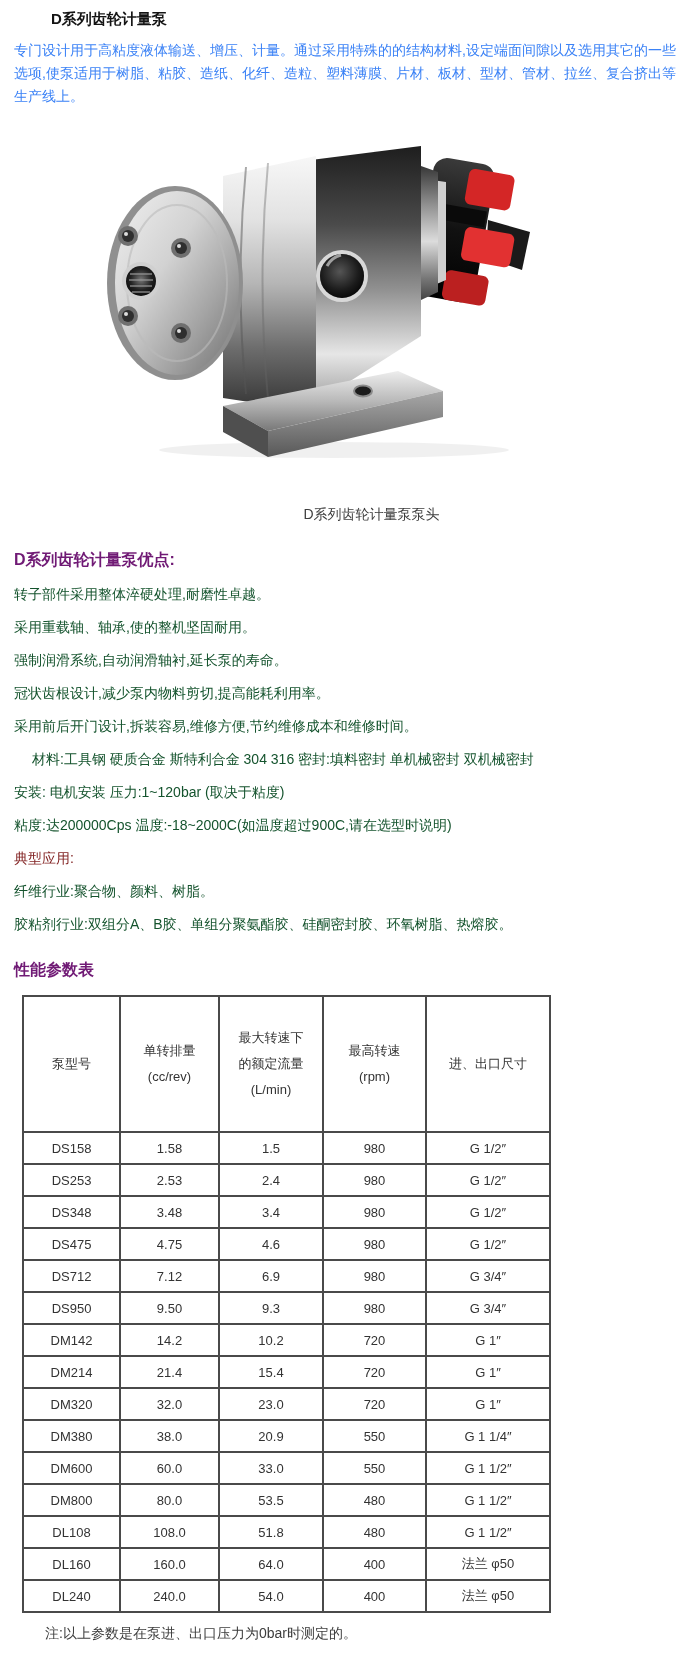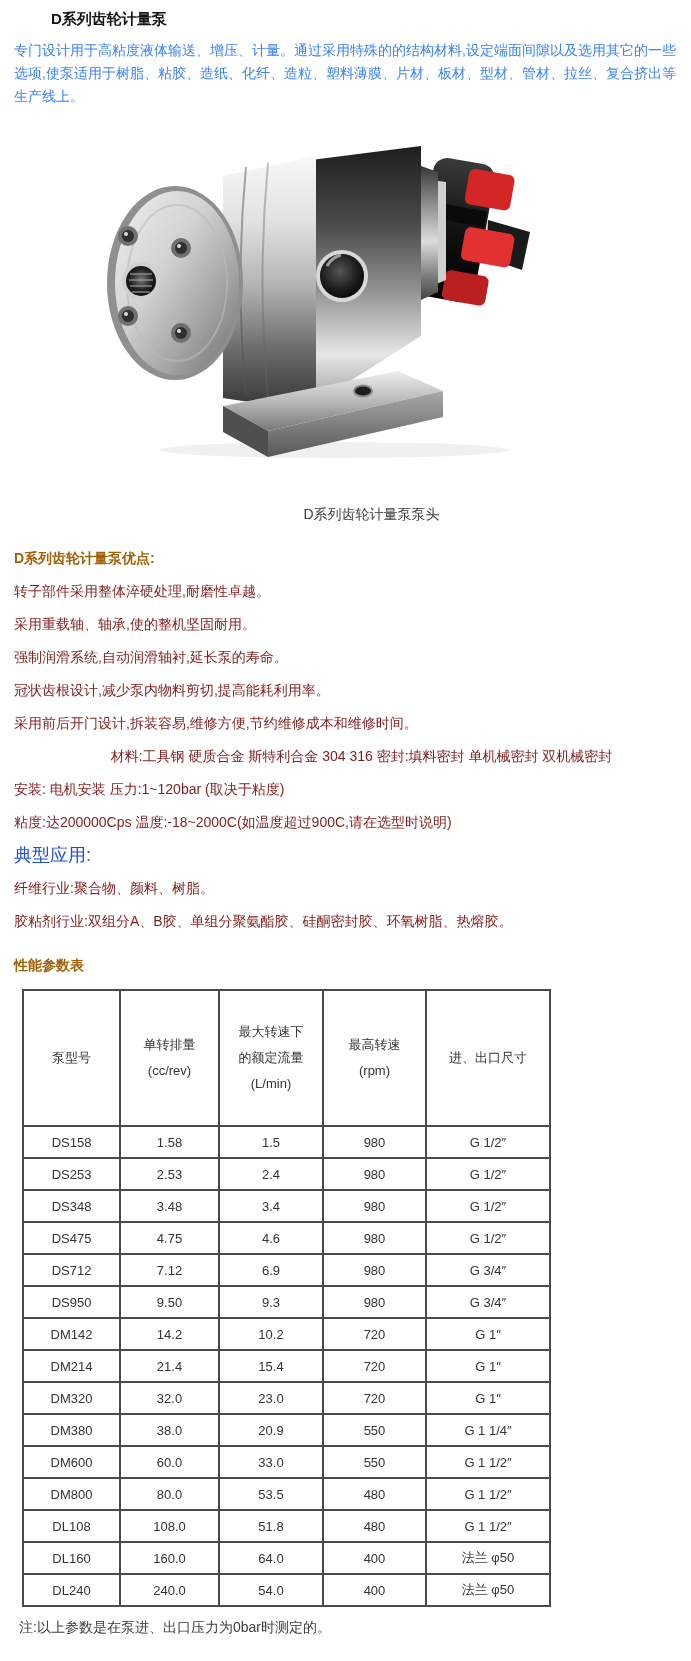--- a/index.html
+++ b/index.html
@@ -29,38 +29,38 @@
     margin:12px 0 0 94px;
   }
   .caption{
     margin-top:46px;
     padding-left:52px;
     text-align:center;
     color:#3d3d3d;
   }
   .section-heading{
     margin:26px 0 0 14px;
-    font-size:14px;
+    font-size:16px;
     font-weight:bold;
-    color:#a16207;
+    color:#701a75;
   }
   .line{
     margin:0 0 0 14px;
     padding-top:13px;
     line-height:20px;
-    color:#7f1d1d;
-  }
-  .line.indent{ margin-left:32px;text-align:center; }
+    color:#14532d;
+  }
+  .line.indent{ margin-left:32px; }
   .apps-heading{
     margin:0 0 0 14px;
     padding-top:13px;
     line-height:20px;
     font-weight:normal;
-    font-size:18px;
-    color:#1d4ed8;
+    font-size:14px;
+    color:#7f1d1d;
   }
   table.perf{
     border-collapse:collapse;
     margin:14px 0 0 22px;
     border:2px solid #333333;
     background:#ffffff;
   }
   table.perf th, table.perf td{
     border:2px solid #4a4a4a;
     text-align:center;
@@ -71,21 +71,21 @@
   table.perf th{
     padding:28px 4px;
     line-height:26px;
     white-space:pre-line;
   }
   table.perf td{
     height:30px;
     padding:0 4px;
   }
   .note{
-    margin:10px 0 0 19px;
+    margin:10px 0 0 45px;
     line-height:20px;
     color:#3d3d3d;
   }
 </style>
 </head>
 <body>
 
 <h1 class="page-title">D系列齿轮计量泵</h1>
 
 <p class="intro">专门设计用于高粘度液体输送、增压、计量。通过采用特殊的的结构材料,设定端面间隙以及选用其它的一些选项,使泵适用于树脂、粘胶、造纸、化纤、造粒、塑料薄膜、片材、板材、型材、管材、拉丝、复合挤出等生产线上。</p>

